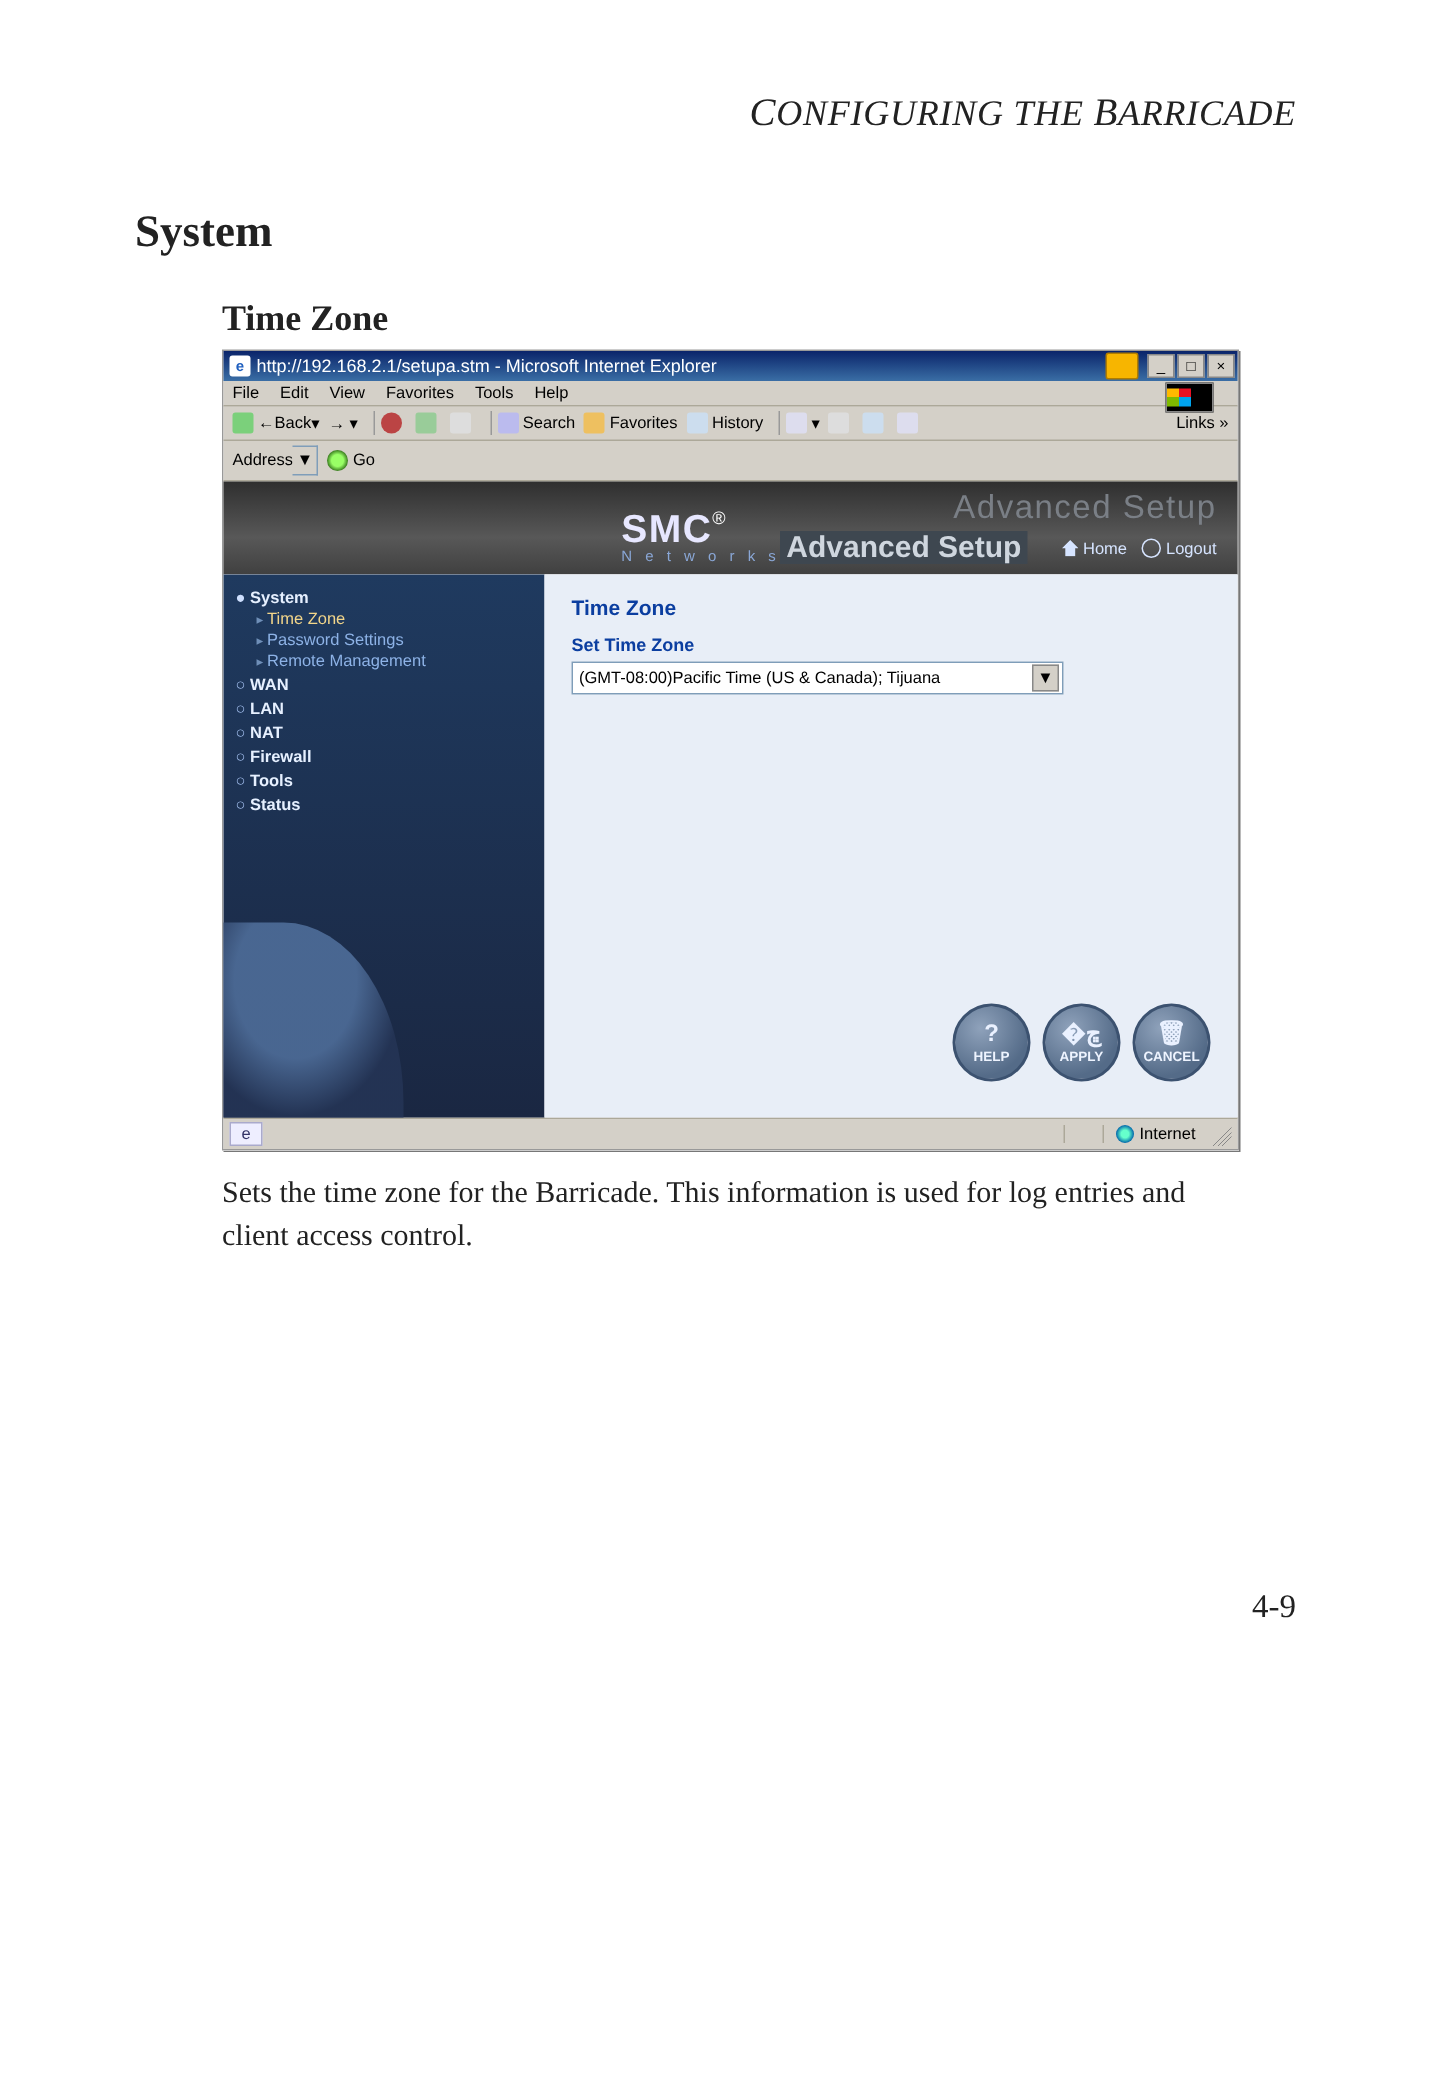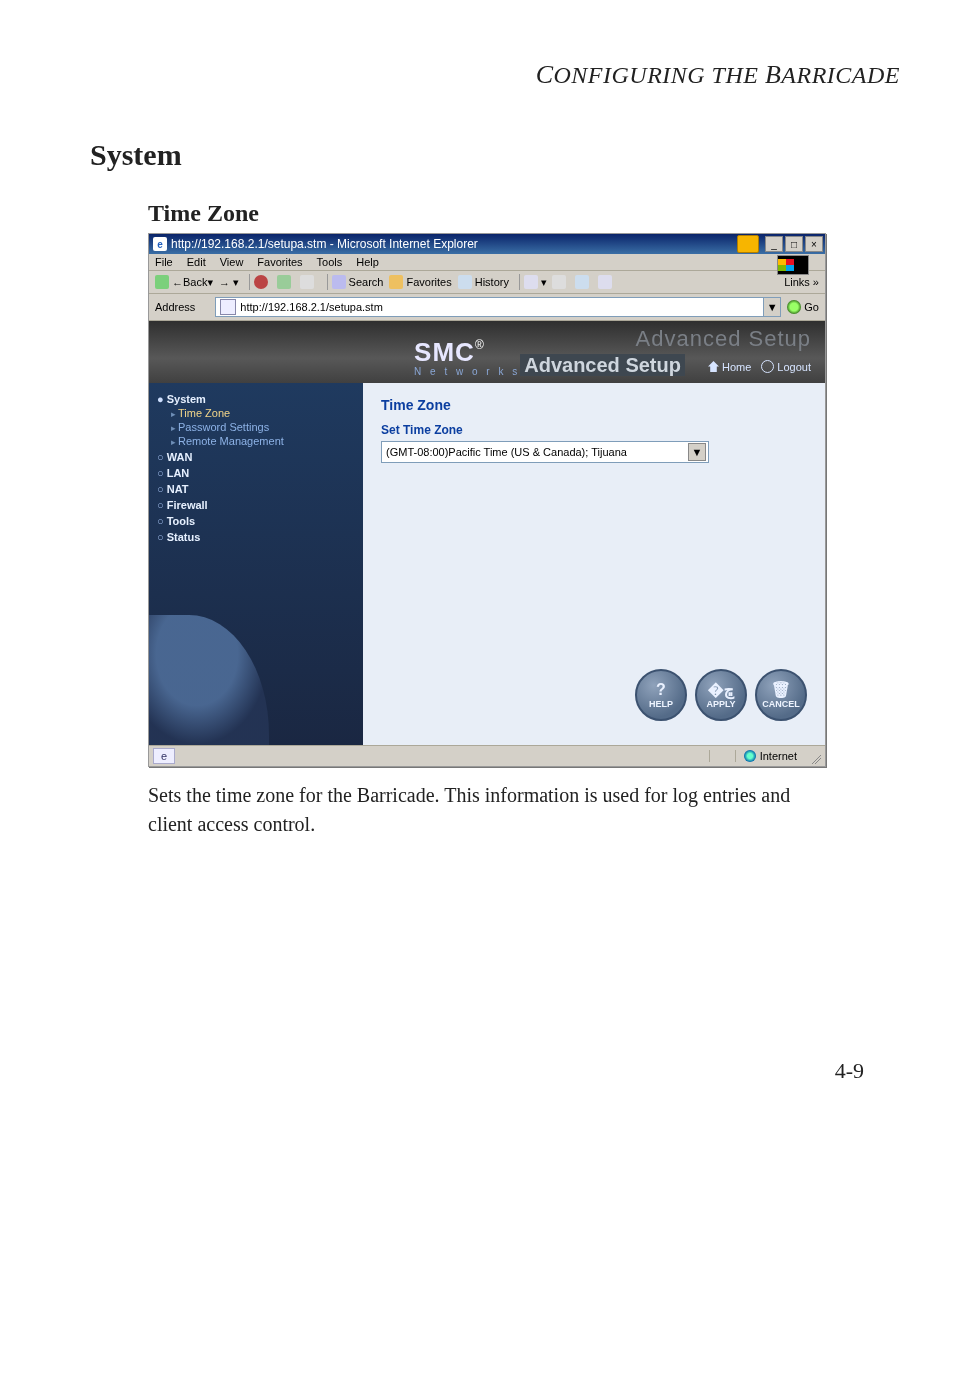--- a/index.html
+++ b/index.html
@@ -8,21 +8,21 @@
     width: 954px;
     height: 1388px;
     background: #ffffff;
     font-family: Georgia, 'Times New Roman', serif;
     color: #222;
   }
   .page {
     width: 954px;
     height: 1144px;
     position: relative;
-    padding: 60px 54px 40px 90px;
+    padding: 60px 90px 40px 90px;
     box-sizing: border-box;
   }
   .running-head {
     text-align: right;
     font-style: italic;
     font-family: Georgia, serif;
     font-size: 24px;
     letter-spacing: 0.5px;
     margin-bottom: 48px;
   }
@@ -106,21 +106,21 @@
   }
   .toolbar .links {
     margin-left:auto; color:#000;
   }
   .addrbar {
     background: #d4d0c8;
     padding: 3px 6px;
     border-bottom: 1px solid #aca899;
     display:flex; align-items:center;
   }
-  .addrbar .addr-label { margin-right:20px; }
+  .addrbar .addr-label { margin-right:0; }
   .addrbar .addr-field {
     flex:1; background:#fff; border:1px solid #7f9db9;
     height:18px; display:flex; align-items:center; padding:0 4px;
   }
   .addrbar .addr-field .pg-icon {
     width:14px; height:14px; background:#eef; border:1px solid #88a;
     margin-right:4px;
   }
   .addrbar .addr-dd {
     width:16px; height:18px; border:1px solid #7f9db9; border-left:none;
@@ -333,24 +333,20 @@
           <span class="ico" style="background:#cde;"></span>
         </span>
       <span class="tbtn">
           <span class="ico" style="background:#dde;"></span>
         </span>
       <span class="links"><span>Links</span> »</span>
     </div>
 
     <div class="addrbar">
       <span class="addr-label">Address</span>
-      <div class="addr-field">
-        <span class="pg-icon"></span>
-        <span>http://192.168.2.1/setupa.stm</span>
-      </div>
       <div class="addr-dd">▼</div>
       <span class="go-btn">
         <span class="go-ico"></span>
         <span>Go</span>
       </span>
     </div>
 
     <div class="app-header">
       <div class="brand">
         <span class="smc">SMC</span><span class="reg">®</span>

